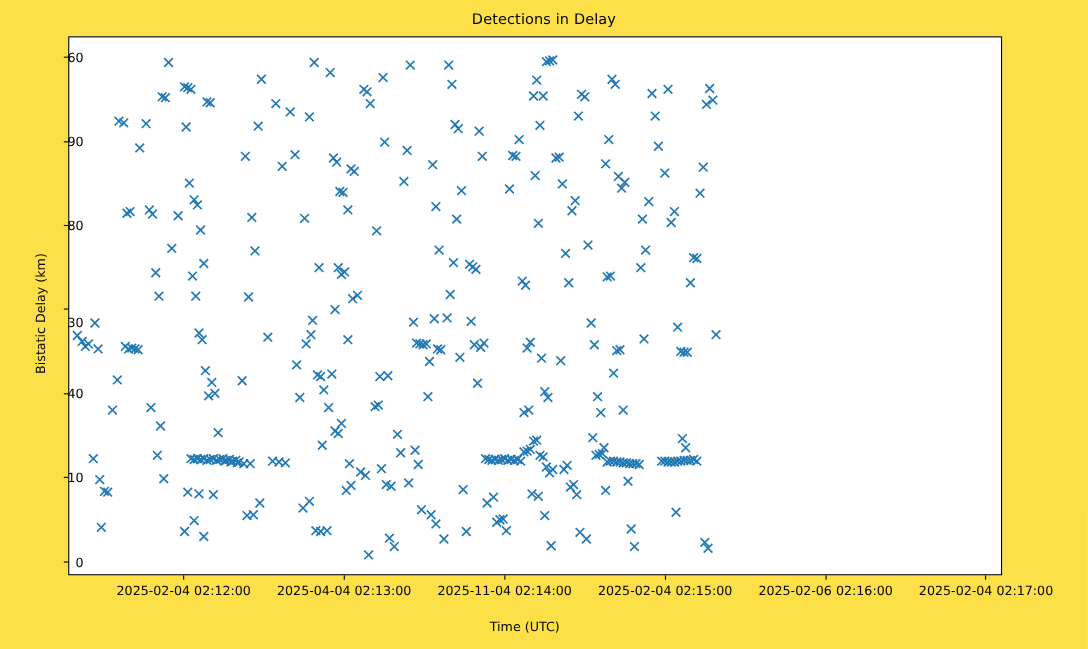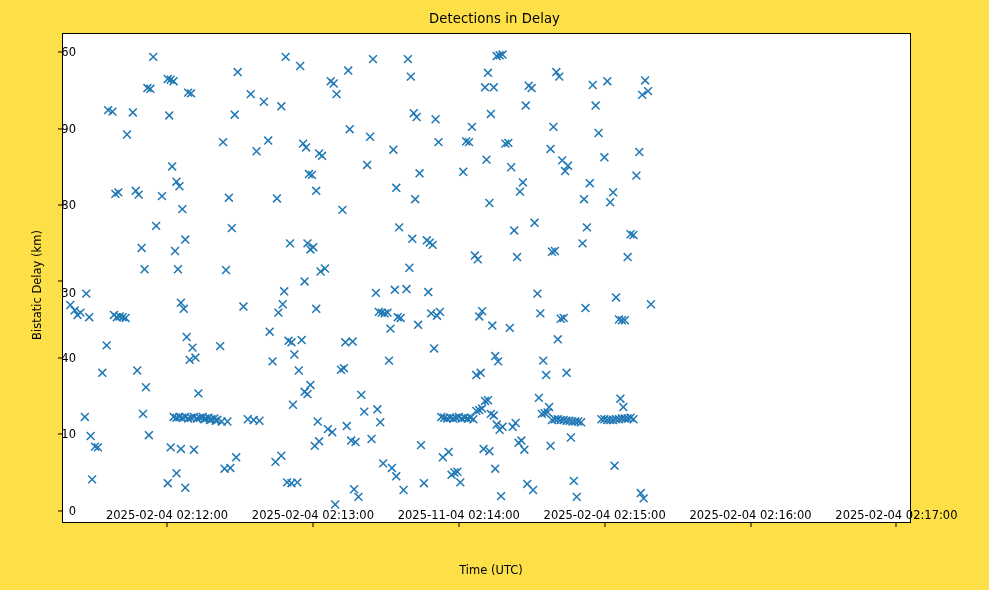--- a/index.html
+++ b/index.html
@@ -61,21 +61,21 @@
   .ytick-mark {
     position: absolute;
     width: 3.6px;
     height: 1.05px;
     background: #000000;
     left: 58.4px;
     transform: translateY(-50%);
   }
   .xtick-label {
     position: absolute;
-    top: 508px;
+    top: 530px;
     font-size: 11.5px;
     color: #000000;
     transform: translateX(-50%);
     white-space: nowrap;
   }
   .xtick-mark {
     position: absolute;
     top: 523px;
     width: 1.05px;
     height: 3.6px;
@@ -83,21 +83,20 @@
     transform: translateX(-50%);
   }
   #xaxis-label {
     position: absolute;
     left: 0;
     top: 563px;
     width: 954px;
     text-align: center;
     font-size: 11.5px;
     color: #000000;
-    margin-left: 14px;
   }
   #yaxis-label {
     position: absolute;
     left: -63px;
     top: 278px;
     width: 200px;
     text-align: center;
     font-size: 11.5px;
     color: #000000;
     transform: rotate(-90deg);
@@ -492,27 +491,27 @@
       <div class="ytick-label" style="top: 204.997px;">80</div>
       <div class="ytick-mark" style="top: 204.997px;"></div>
       <div class="ytick-label" style="top: 128.554px;">90</div>
       <div class="ytick-mark" style="top: 128.554px;"></div>
       <div class="ytick-label" style="top: 52.1108px; text-align: center;">60</div>
       <div class="ytick-mark" style="top: 52.1108px;"></div>
     </div>
   <div id="xtick-container">
       <div class="xtick-label" style="left: 167.031px;">2025-02-04 02:12:00</div>
       <div class="xtick-mark" style="left: 167.031px;"></div>
-      <div class="xtick-label" style="left: 312.907px;">2025-02-04 02:13:00</div>
+      <div class="xtick-label" style="left: 312.907px;">2025-04-04 02:13:00</div>
       <div class="xtick-mark" style="left: 312.907px;"></div>
       <div class="xtick-label" style="left: 458.784px;">2025-11-04 02:14:00</div>
       <div class="xtick-mark" style="left: 458.784px;"></div>
       <div class="xtick-label" style="left: 604.66px;">2025-02-04 02:15:00</div>
       <div class="xtick-mark" style="left: 604.66px;"></div>
-      <div class="xtick-label" style="left: 750.536px;">2025-02-04 02:16:00</div>
+      <div class="xtick-label" style="left: 750.536px;">2025-02-06 02:16:00</div>
       <div class="xtick-mark" style="left: 750.536px;"></div>
       <div class="xtick-label" style="left: 896.412px;">2025-02-04 02:17:00</div>
       <div class="xtick-mark" style="left: 896.412px;"></div>
     </div>
 
   <div id="xaxis-label">Time (UTC)</div>
 
 </div>
 
 </body></html>

